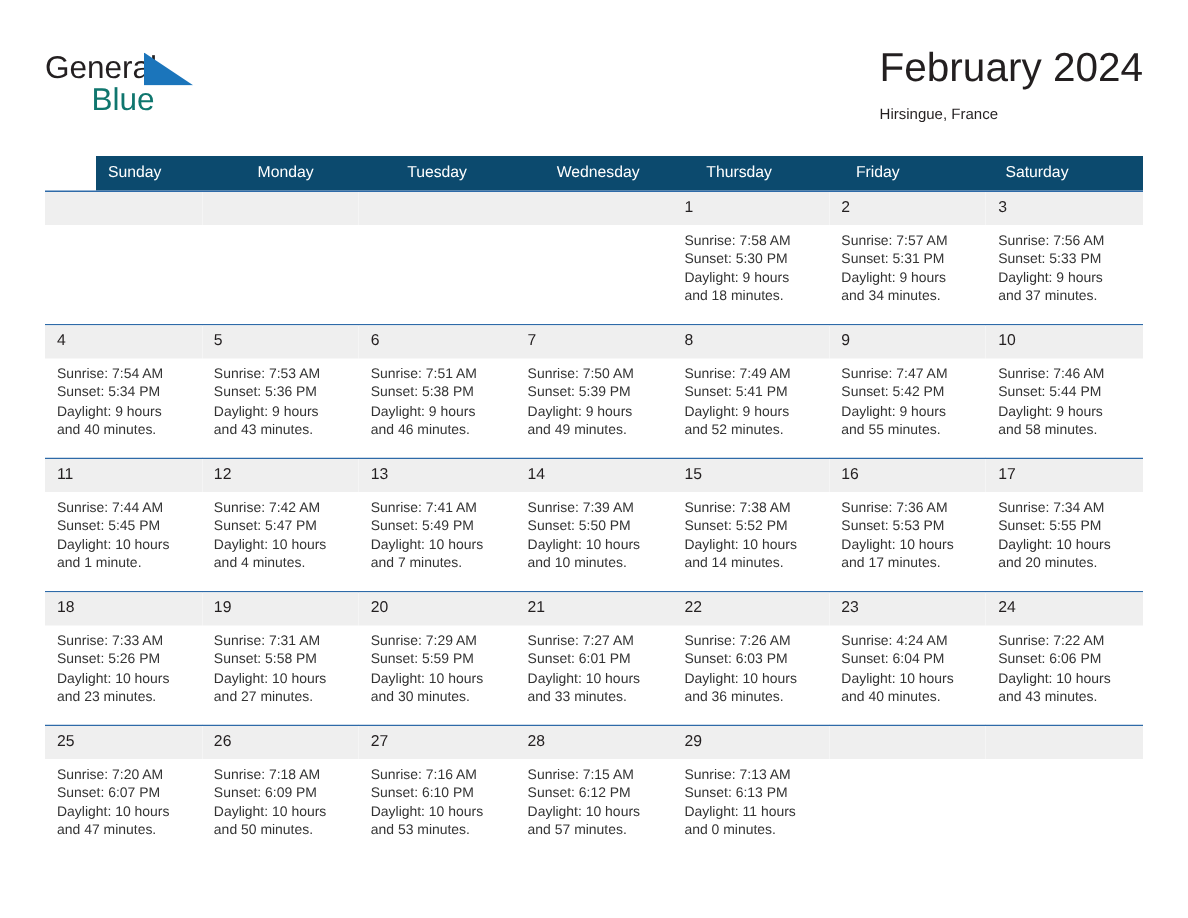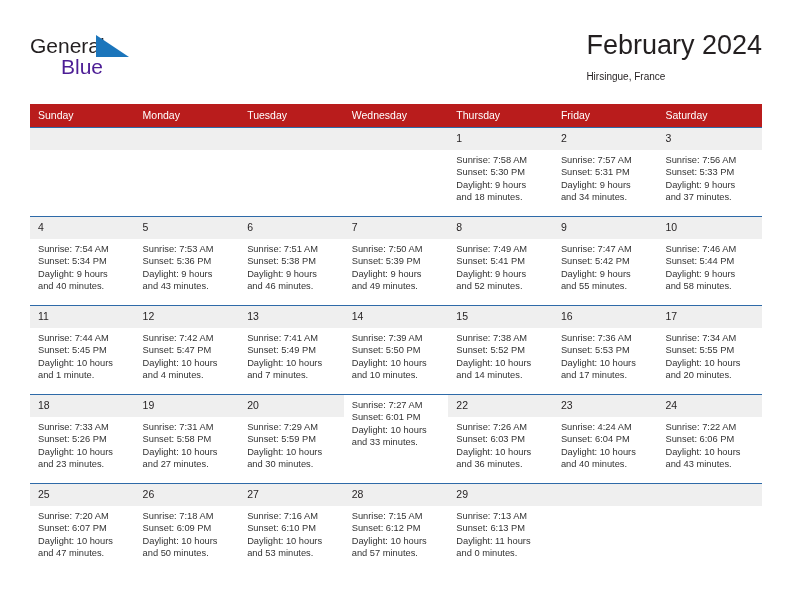--- a/index.html
+++ b/index.html
@@ -42,21 +42,21 @@
     font-size: 21px;
     color: #231f20;
     letter-spacing: 0px;
     line-height: 24px;
   }
   .brand-blue {
     position: absolute;
     left: 31px;
     top: 21px;
     font-size: 21px;
-    color: #4c1d95;
+    color: #0f766e;
     line-height: 24px;
   }
   .brand-flag {
     position: absolute;
     left: 66px;
     top: 1px;
     width: 33px;
     height: 22px;
     background: #1b75bb;
     clip-path: polygon(0 0, 0 100%, 100% 100%);
@@ -82,21 +82,22 @@
 
   
   .calendar {
     position: absolute;
     left: 30px;
     top: 104px;
     width: 732px;
   }
   .weekday-row {
     display: flex;
-    background: #b91c1c;
+    background: #0c4a6e;
+    margin-left: 34px;
   }
   .weekday {
     flex: 1 1 0;
     min-width: 0;
     color: #ffffff;
     font-size: 10.5px;
     line-height: 13px;
     padding: 5px 0 5px 8px;
     box-sizing: border-box;
   }
@@ -388,20 +389,21 @@
           <div class="day-cell">
             <div class="day-number">20</div>
             <div class="day-detail">
               <div>Sunrise: 7:29 AM</div>
               <div>Sunset: 5:59 PM</div>
               <div>Daylight: 10 hours</div>
               <div>and 30 minutes.</div>
             </div>
           </div>
           <div class="day-cell">
+            <div class="day-number">21</div>
             <div class="day-detail">
               <div>Sunrise: 7:27 AM</div>
               <div>Sunset: 6:01 PM</div>
               <div>Daylight: 10 hours</div>
               <div>and 33 minutes.</div>
             </div>
           </div>
           <div class="day-cell">
             <div class="day-number">22</div>
             <div class="day-detail">

